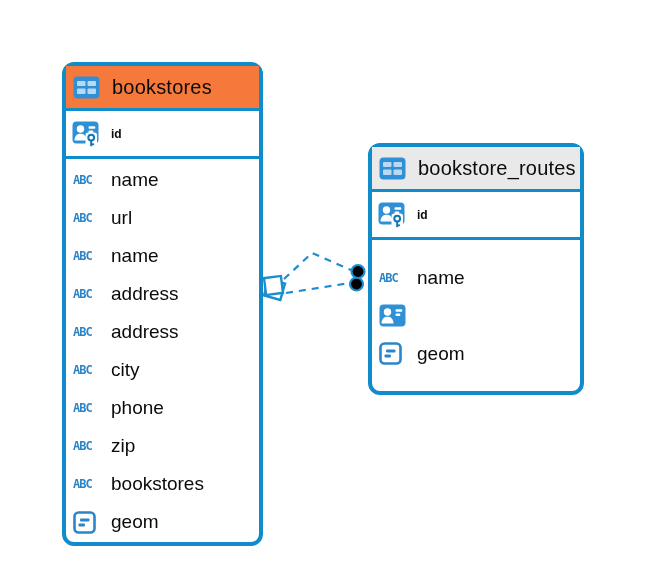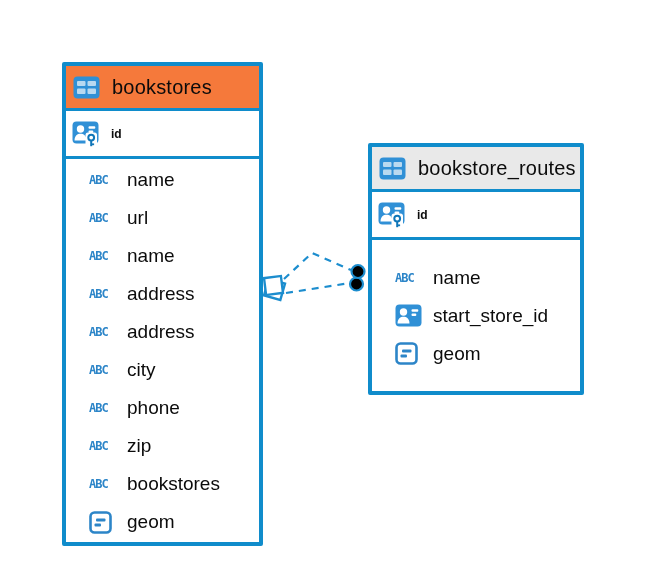--- a/index.html
+++ b/index.html
@@ -13,38 +13,38 @@
   }
   html,body{margin:0;padding:0;}
   body{
     width:654px;height:570px;position:relative;overflow:hidden;
     background:#ffffff;
     font-family:"Liberation Sans","DejaVu Sans",sans-serif;
     color:var(--ink);
   }
   .erd-table{
     position:absolute;box-sizing:border-box;background:#fff;
-    border:4px solid var(--blue);border-radius:2px;
+    border:4px solid var(--blue);border-radius:12px;
     display:flex;flex-direction:column;z-index:2;
   }
   .tbl-header{
     display:flex;align-items:center;gap:9px;padding:0 7px;
     height:42px;flex:0 0 42px;border-bottom:3px solid var(--blue);
     font-size:20px;font-weight:500;letter-spacing:.2px;
   }
   .header-orange{background:var(--orange);}
   .header-gray{background:var(--gray);}
   .pk-row{
     display:flex;align-items:center;gap:9px;padding:0 6px;
     height:45px;flex:0 0 45px;border-bottom:3px solid var(--blue);
     font-weight:bold;font-size:12px;background:#fff;
   }
   .cols{flex:1;display:flex;flex-direction:column;justify-content:center;padding:2px 0;}
   .col-row{
-    display:flex;align-items:center;gap:8px;padding:0 23px;
+    display:flex;align-items:center;gap:8px;padding:0 7px;
     height:38px;flex:0 0 38px;font-size:19px;
   }
   .icon-box{flex:0 0 30px;width:30px;display:flex;align-items:center;justify-content:flex-start;}
   .abc{
     font-family:"DejaVu Sans Mono","Liberation Mono",monospace;
     font-weight:bold;font-size:12px;color:var(--abc-blue);
     letter-spacing:-1px;transform:scaleY(1.05);
   }
   .lbl{white-space:nowrap;}
   #rel-layer{position:absolute;left:0;top:0;z-index:1;}
@@ -208,21 +208,20 @@
     <div class="col-row">
       <span class="icon-box">
         <svg width="27" height="23" viewBox="0 0 27 23">
           <rect x="0.5" y="0.5" width="26" height="22" rx="4" fill="#3090D6"></rect>
           <circle cx="8.5" cy="8" r="3.7" fill="#ffffff"></circle>
           <path d="M2.5,19.5 C2.5,14.6 5.5,12.7 8.5,12.7 C11.5,12.7 14.5,14.6 14.5,19.5 Z" fill="#ffffff"></path>
           <rect x="16.5" y="5.2" width="6.8" height="2.5" rx="1" fill="#ffffff"></rect>
           <rect x="16.5" y="9.6" width="4.8" height="2.5" rx="1" fill="#ffffff"></rect>
         </svg>
       </span>
-      <span class="lbl">start_store_id</span>
     </div>
     <div class="col-row">
       <span class="icon-box">
         <svg width="23" height="23" viewBox="0 0 23 23">
           <rect x="1.5" y="1.5" width="20" height="20" rx="4" fill="#ffffff" stroke="#2C85C8" stroke-width="2.6"></rect>
           <rect x="7" y="7.5" width="9.5" height="3" rx="1" fill="#2C85C8"></rect>
           <rect x="5.5" y="12.5" width="6.5" height="3" rx="1" fill="#2C85C8"></rect>
         </svg>
       </span>
       <span class="lbl">geom</span>

